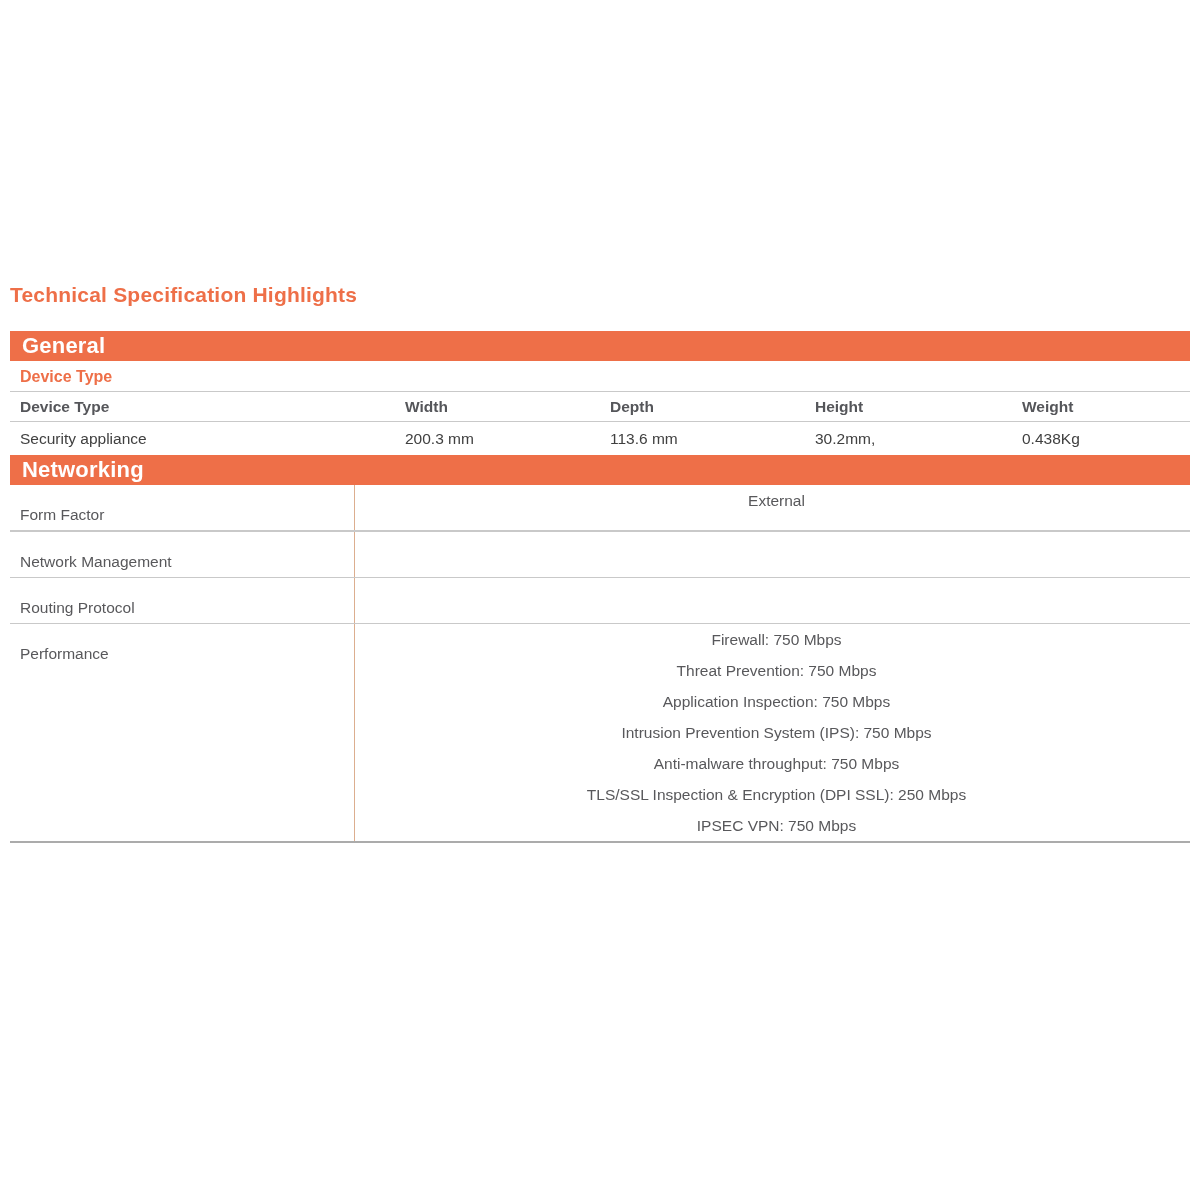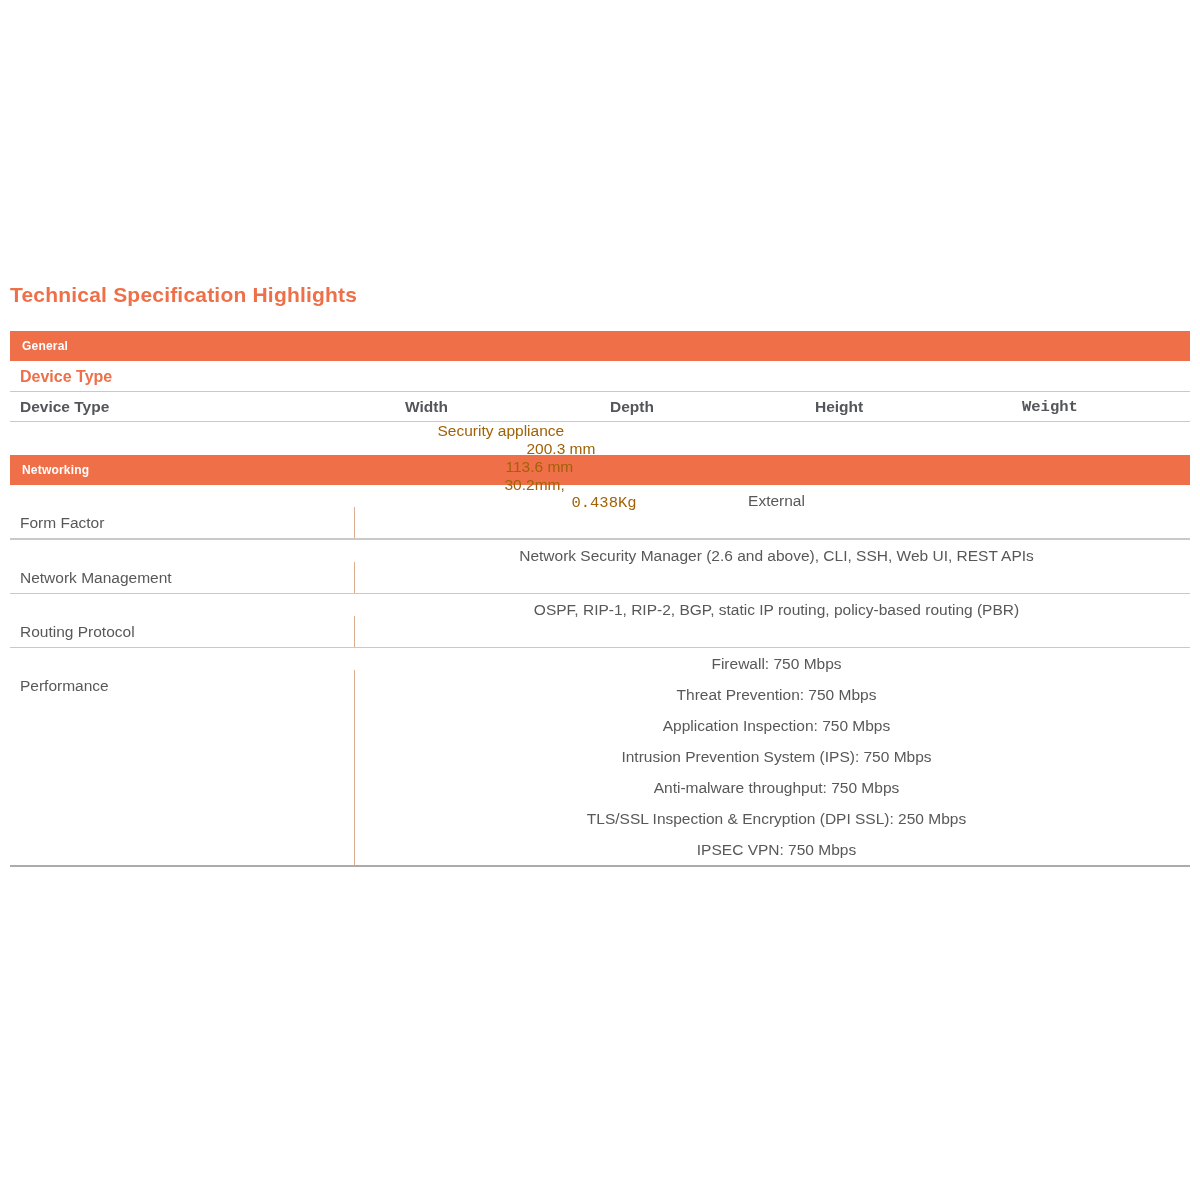--- a/index.html
+++ b/index.html
@@ -18,21 +18,21 @@
     font-weight: 700;
     color: #EE6F48;
     letter-spacing: 0.2px;
     margin-bottom: 24px;
   }
   .spec-table { width: 1180px; }
 
   .section-bar {
     background: #EE6F48;
     color: #ffffff;
-    font-size: 12px;
+    font-size: 22px;
     font-weight: 700;
     height: 30px;
     line-height: 30px;
     padding-left: 12px;
     letter-spacing: 0.2px;
   }
   .subheader {
     color: #EE6F48;
     font-size: 16px;
     font-weight: 700;
@@ -45,44 +45,42 @@
   
   .dim-row { display: flex; font-size: 15.5px; }
   .dim-row.header {
     font-weight: 700;
     color: #55565A;
     height: 30px;
     align-items: center;
     border-bottom: 1px solid #C9C9C9;
   }
   .dim-row.data {
-    color: #a16207;
+    color: #404040;
     height: 33px;
     align-items: center;
-    flex-direction: column;
   }
   .dim-cell { padding-left: 8px; }
   .dim-cell.c0 { width: 345px; padding-left: 10px; }
   .dim-cell.c1 { width: 205px; margin-left: 42px; }
   .dim-cell.c2 { width: 205px; }
   .dim-cell.c3 { width: 207px; }
-  .dim-cell.c4 { flex: 1; font-family: Liberation Mono, monospace; }
+  .dim-cell.c4 { flex: 1; }
 
   
   .kv-table { border-bottom: 2px solid #ABABAB; }
   .kv-row { display: flex; border-bottom: 1px solid #C9C9C9; font-size: 15.5px; }
   .kv-row:last-child { border-bottom: none; }
   .kv-label {
     width: 345px;
     min-width: 345px;
-    padding: 6px 10px 5px 10px;
+    padding: 20px 10px 5px 10px;
     line-height: 20px;
     border-right: 1px solid #DCAE8F;
     color: #58585B;
-    margin-top: 22px;
   }
   .kv-values { flex: 1; padding-left: 8px; }
   .kv-value { padding: 6px 0 5px 0; line-height: 20px; color: #58585B; text-align: center; }
 </style>
 </head>
 <body>
 
 <div class="page">
 
   <div class="page-title">Technical Specification Highlights</div>
@@ -119,31 +117,25 @@
           <div class="kv-value">External</div>
         </div>
       </div>
 
 
       <div class="kv-row">
       </div>
 
       <div class="kv-row">
         <div class="kv-label">Network Management</div>
-        <div class="kv-values">
-          <div class="kv-value">Network Security Manager (2.6 and above), CLI, SSH, Web UI, REST APIs</div>
-        </div>
       </div>
 
 
       <div class="kv-row">
         <div class="kv-label">Routing Protocol</div>
-        <div class="kv-values">
-          <div class="kv-value">OSPF, RIP-1, RIP-2, BGP, static IP routing, policy-based routing (PBR)</div>
-        </div>
       </div>
 
       <div class="kv-row">
         <div class="kv-label">Performance</div>
         <div class="kv-values">
           <div class="kv-value">Firewall: 750 Mbps</div>
           <div class="kv-value">Threat Prevention: 750 Mbps</div>
           <div class="kv-value">Application Inspection: 750 Mbps</div>
           <div class="kv-value">Intrusion Prevention System (IPS): 750 Mbps</div>
           <div class="kv-value">Anti-malware throughput: 750 Mbps</div>

